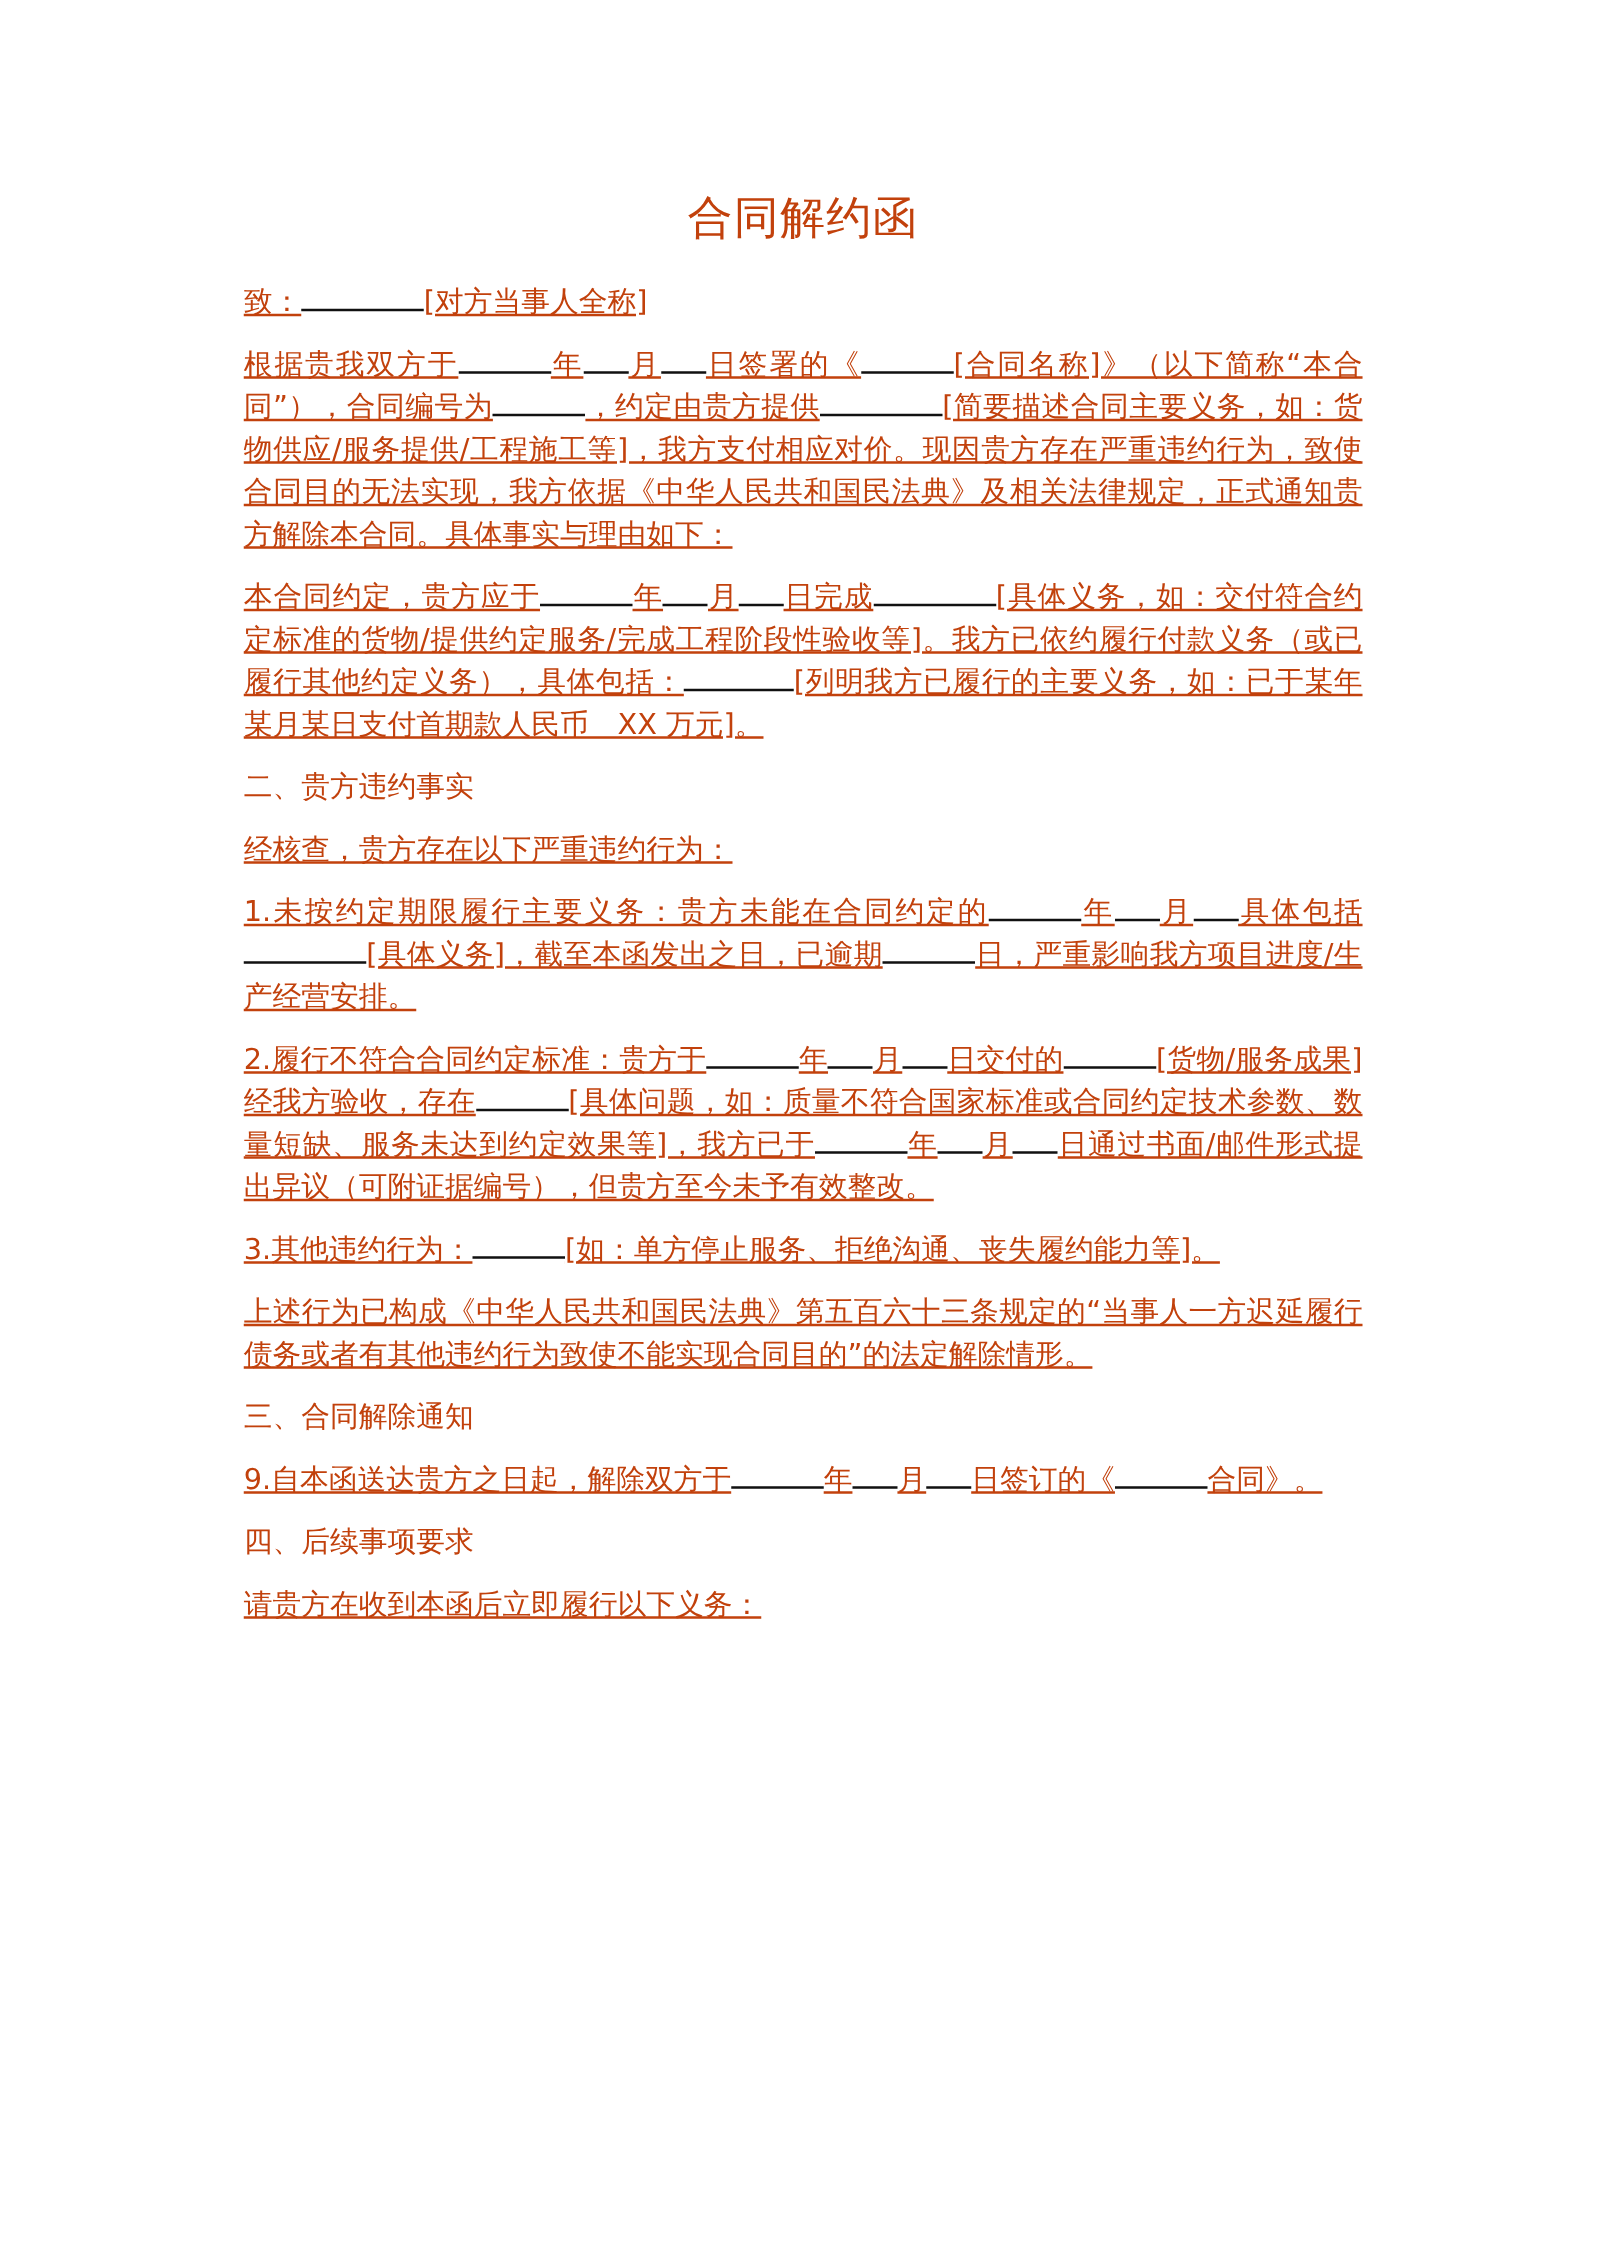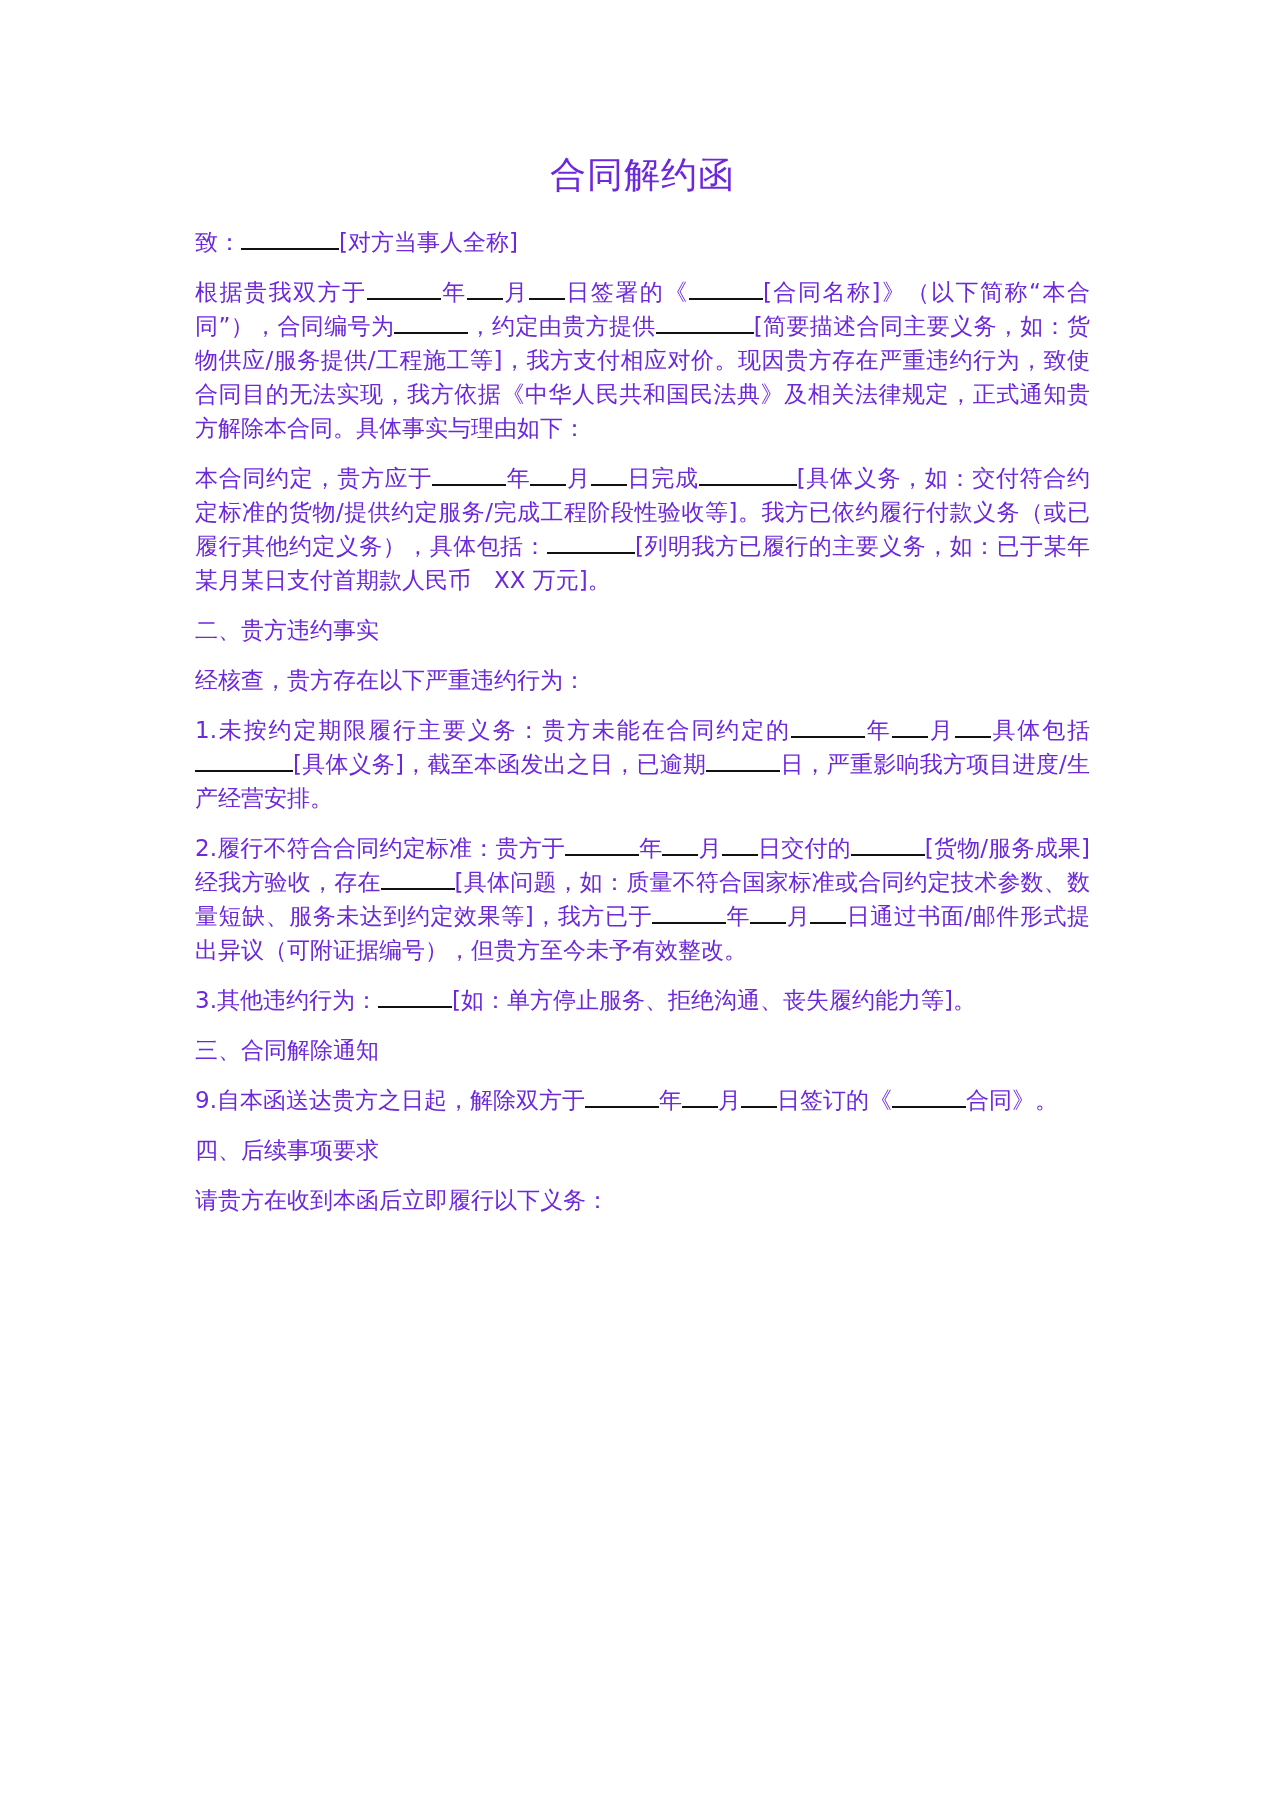--- a/index.html
+++ b/index.html
@@ -1,27 +1,27 @@
 <!DOCTYPE html>
 <html><head>
 <meta charset="utf-8">
 <style>
   html, body { margin: 0; padding: 0; background: #ffffff; }
   body { width: 1280px; height: 1811px; position: relative; overflow: hidden; }
   .page {
     position: absolute; left: 195px; top: 150px; width: 895px;
     font-family: "DejaVu Sans", "Liberation Sans", sans-serif;
-    color: #6d28d9; font-size: 23px; line-height: 34px;
+    color: #c2410c; font-size: 23px; line-height: 34px;
   }
   .title {
     text-align: center; font-family: "DejaVu Serif", "Liberation Serif", serif;
     font-size: 36px; line-height: 50px; font-weight: 500; margin: 0 0 25px 0;
     letter-spacing: 1px;
   }
-  .para { margin: 0 0 16px 0; text-align: justify; }
+  .para { margin: 0 0 16px 0; text-align: justify; text-decoration: underline; }
   .heading { margin: 0 0 16px 0; }
   .blank { display: inline-block; border-bottom: 2px solid #111; height: 22px; vertical-align: baseline; }
   .w3 { width: 36px; } .w6 { width: 74px; } .w7 { width: 88px; } .w8 { width: 98px; }
 </style>
 </head>
 <body>
 
 <div class="page">
   <div class="title">合同解约函</div>
 
@@ -32,19 +32,20 @@
   <p class="para"><span>本合同约定，贵方应于</span><span class="blank w6"></span><span>年</span><span class="blank w3"></span><span>月</span><span class="blank w3"></span><span>日完成</span><span class="blank w8"></span><span>[具体义务，如：交付符合约定标准的货物/提供约定服务/完成工程阶段性验收等]。我方已依约履行付款义务（或已履行其他约定义务），具体包括：</span><span class="blank w7"></span><span>[列明我方已履行的主要义务，如：已于某年某月某日支付首期款人民币　XX 万元]。</span></p>
 
   <p class="heading">二、贵方违约事实</p>
   <p class="para">经核查，贵方存在以下严重违约行为：</p>
   <p class="para"><span>1.未按约定期限履行主要义务：贵方未能在合同约定的</span><span class="blank w6"></span><span>年</span><span class="blank w3"></span><span>月</span><span class="blank w3"></span><span>具体包括</span><span class="blank w8"></span><span>[具体义务]，截至本函发出之日，已逾期</span><span class="blank w6"></span><span>日，严重影响我方项目进度/生产经营安排。</span></p>
 
   <p class="para"><span>2.履行不符合合同约定标准：贵方于</span><span class="blank w6"></span><span>年</span><span class="blank w3"></span><span>月</span><span class="blank w3"></span><span>日交付的</span><span class="blank w6"></span><span>[货物/服务成果]经我方验收，存在</span><span class="blank w6"></span><span>[具体问题，如：质量不符合国家标准或合同约定技术参数、数量短缺、服务未达到约定效果等]，我方已于</span><span class="blank w6"></span><span>年</span><span class="blank w3"></span><span>月</span><span class="blank w3"></span><span>日通过书面/邮件形式提出异议（可附证据编号），但贵方至今未予有效整改。</span></p>
 
   <p class="para"><span>3.其他违约行为：</span><span class="blank w6"></span><span>[如：单方停止服务、拒绝沟通、丧失履约能力等]。</span></p>
 
+  <p class="para">上述行为已构成《中华人民共和国民法典》第五百六十三条规定的“当事人一方迟延履行债务或者有其他违约行为致使不能实现合同目的”的法定解除情形。</p>
 
   <p class="heading">三、合同解除通知</p>
   <p class="para"><span>9.自本函送达贵方之日起，解除双方于</span><span class="blank w6"></span><span>年</span><span class="blank w3"></span><span>月</span><span class="blank w3"></span><span>日签订的《</span><span class="blank w6"></span><span>合同》。</span></p>
 
   <p class="heading">四、后续事项要求</p>
   <p class="para">请贵方在收到本函后立即履行以下义务：</p>
 </div>
 
 </body></html>

